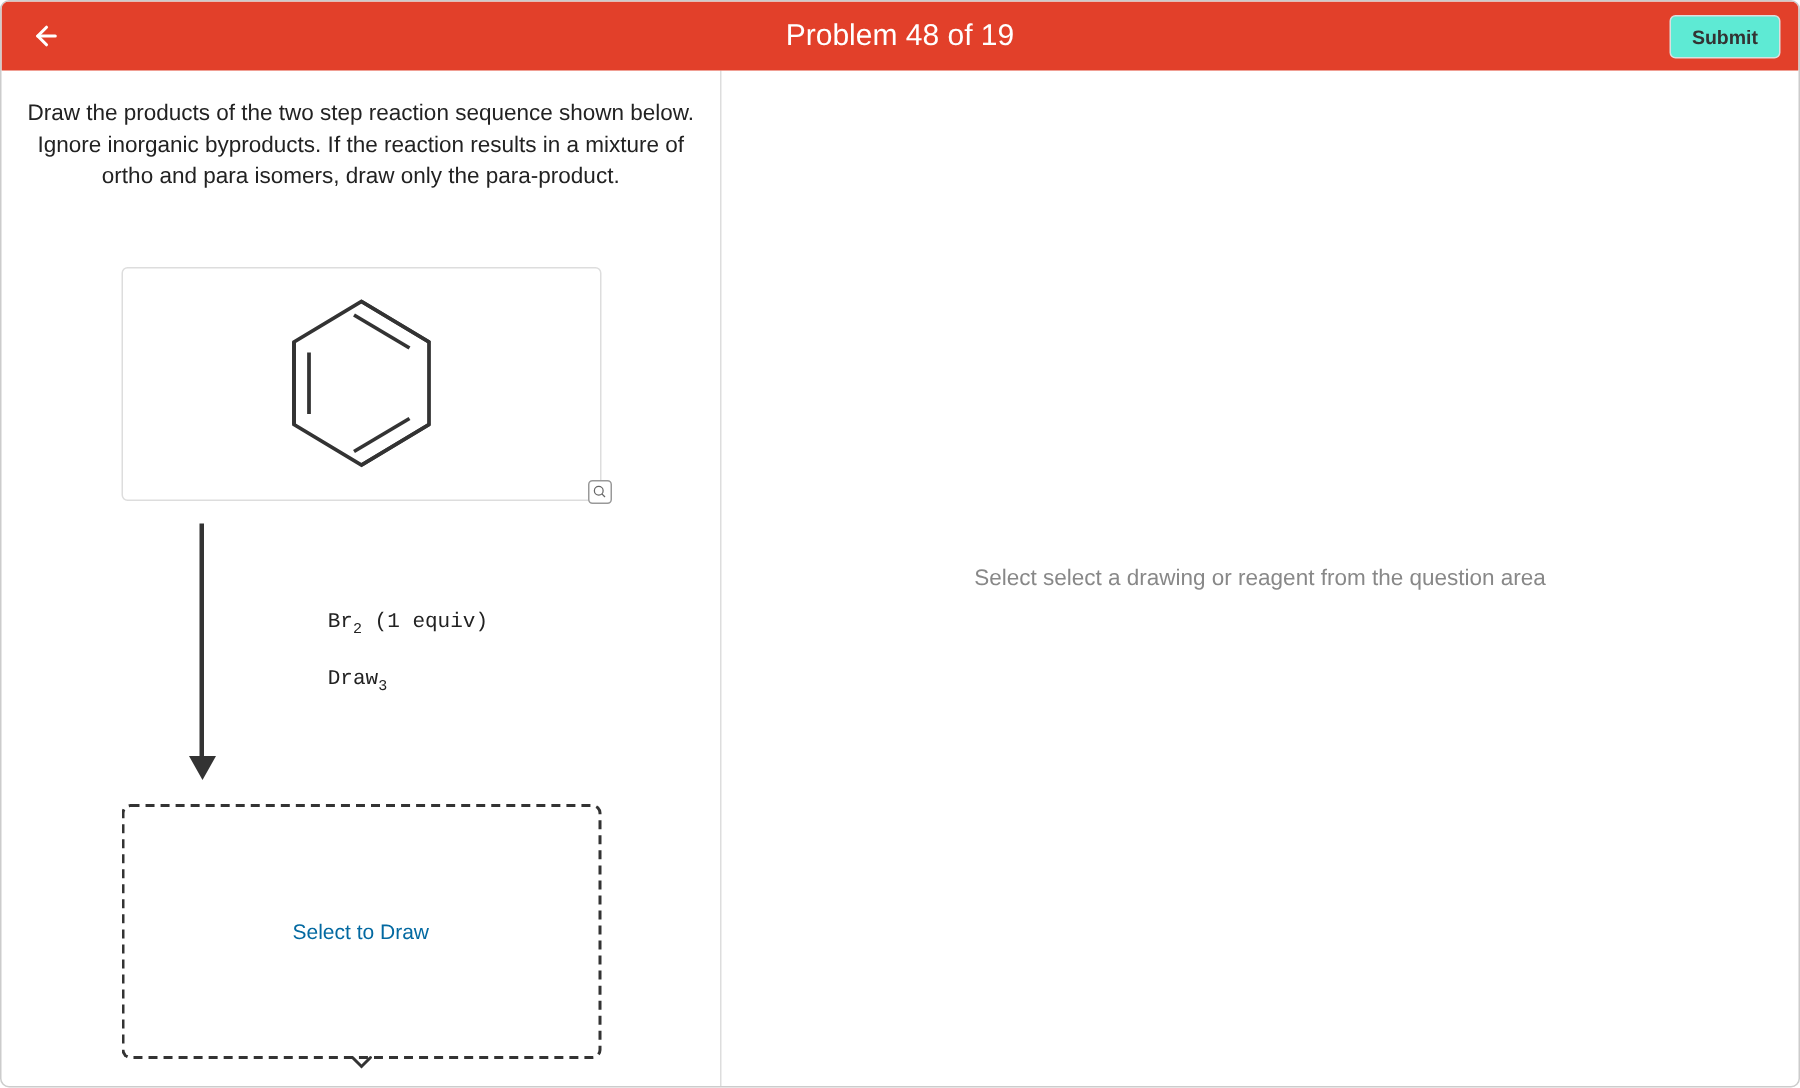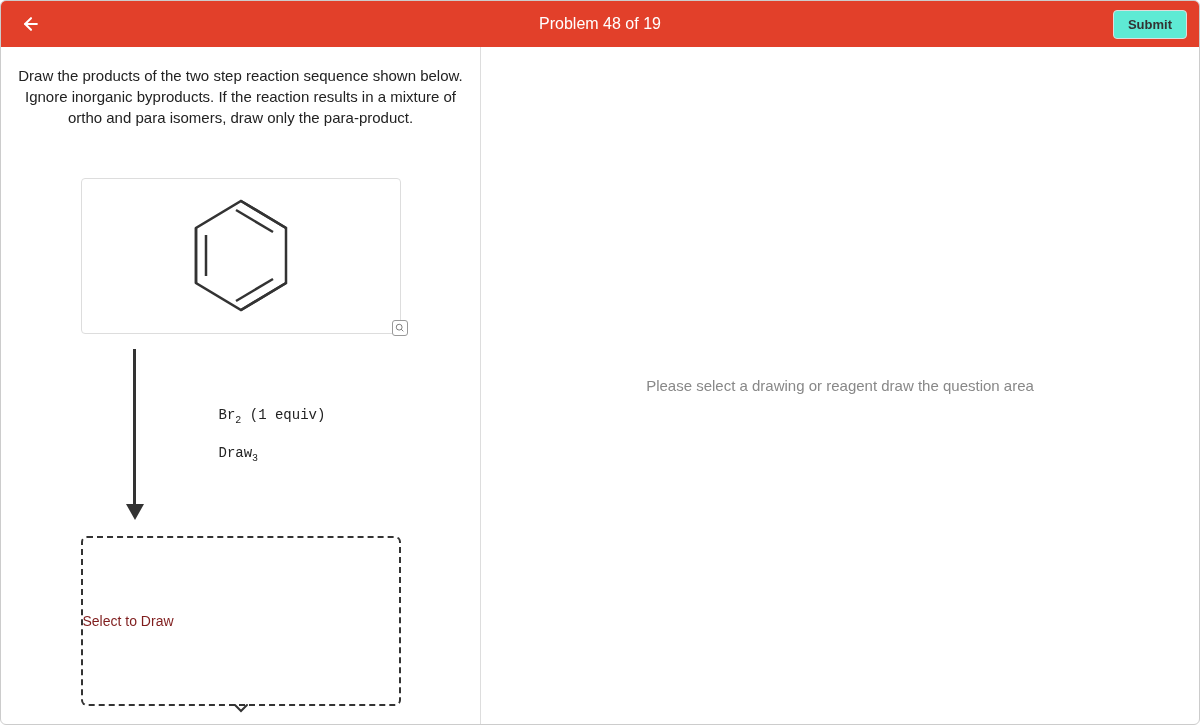--- a/index.html
+++ b/index.html
@@ -28,21 +28,21 @@
     .back-arrow {
       color: #fff;
       font-size: 22px;
       cursor: pointer;
       padding: 4px 8px;
       display: flex;
       align-items: center;
     }
     .header-title {
       color: #fff;
-      font-size: 16px;
+      font-size: 20px;
       position: absolute;
       left: 50%;
       transform: translateX(-50%);
     }
     .submit-btn {
       background: #5eead4;
       border: 1px solid #ddd;
       border-radius: 4px;
       padding: 6px 14px;
       font-size: 13px;
@@ -135,24 +135,24 @@
     sub {
       font-size: 10px;
     }
     .drop-box {
       width: 320px;
       height: 175px;
       border: 2px dashed #333;
       border-radius: 6px;
       display: flex;
       align-items: center;
-      justify-content: flex-start;
+      justify-content: center;
       margin-top: 16px;
       font-size: 14px;
-      color: #7f1d1d;
+      color: #0369a1;
       cursor: pointer;
       position: relative;
     }
     .scroll-indicator {
       position: absolute;
       bottom: -12px;
       left: 50%;
       transform: translateX(-50%);
       color: #333;
       font-size: 14px;
@@ -227,15 +227,15 @@
       <span>Select to Draw</span>
       <div class="scroll-indicator">
         <svg width="16" height="10" viewBox="0 0 16 10" fill="none" stroke="#333" stroke-width="2" stroke-linecap="round">
           <polyline points="2,2 8,8 14,2"></polyline>
         </svg>
       </div>
     </div>
   </div>
 
   <div class="right-panel">
-    <div class="right-message">Please select a drawing or reagent draw the question area</div>
+    <div class="right-message">Select select a drawing or reagent from the question area</div>
   </div>
 </div>
 
 </body></html>

